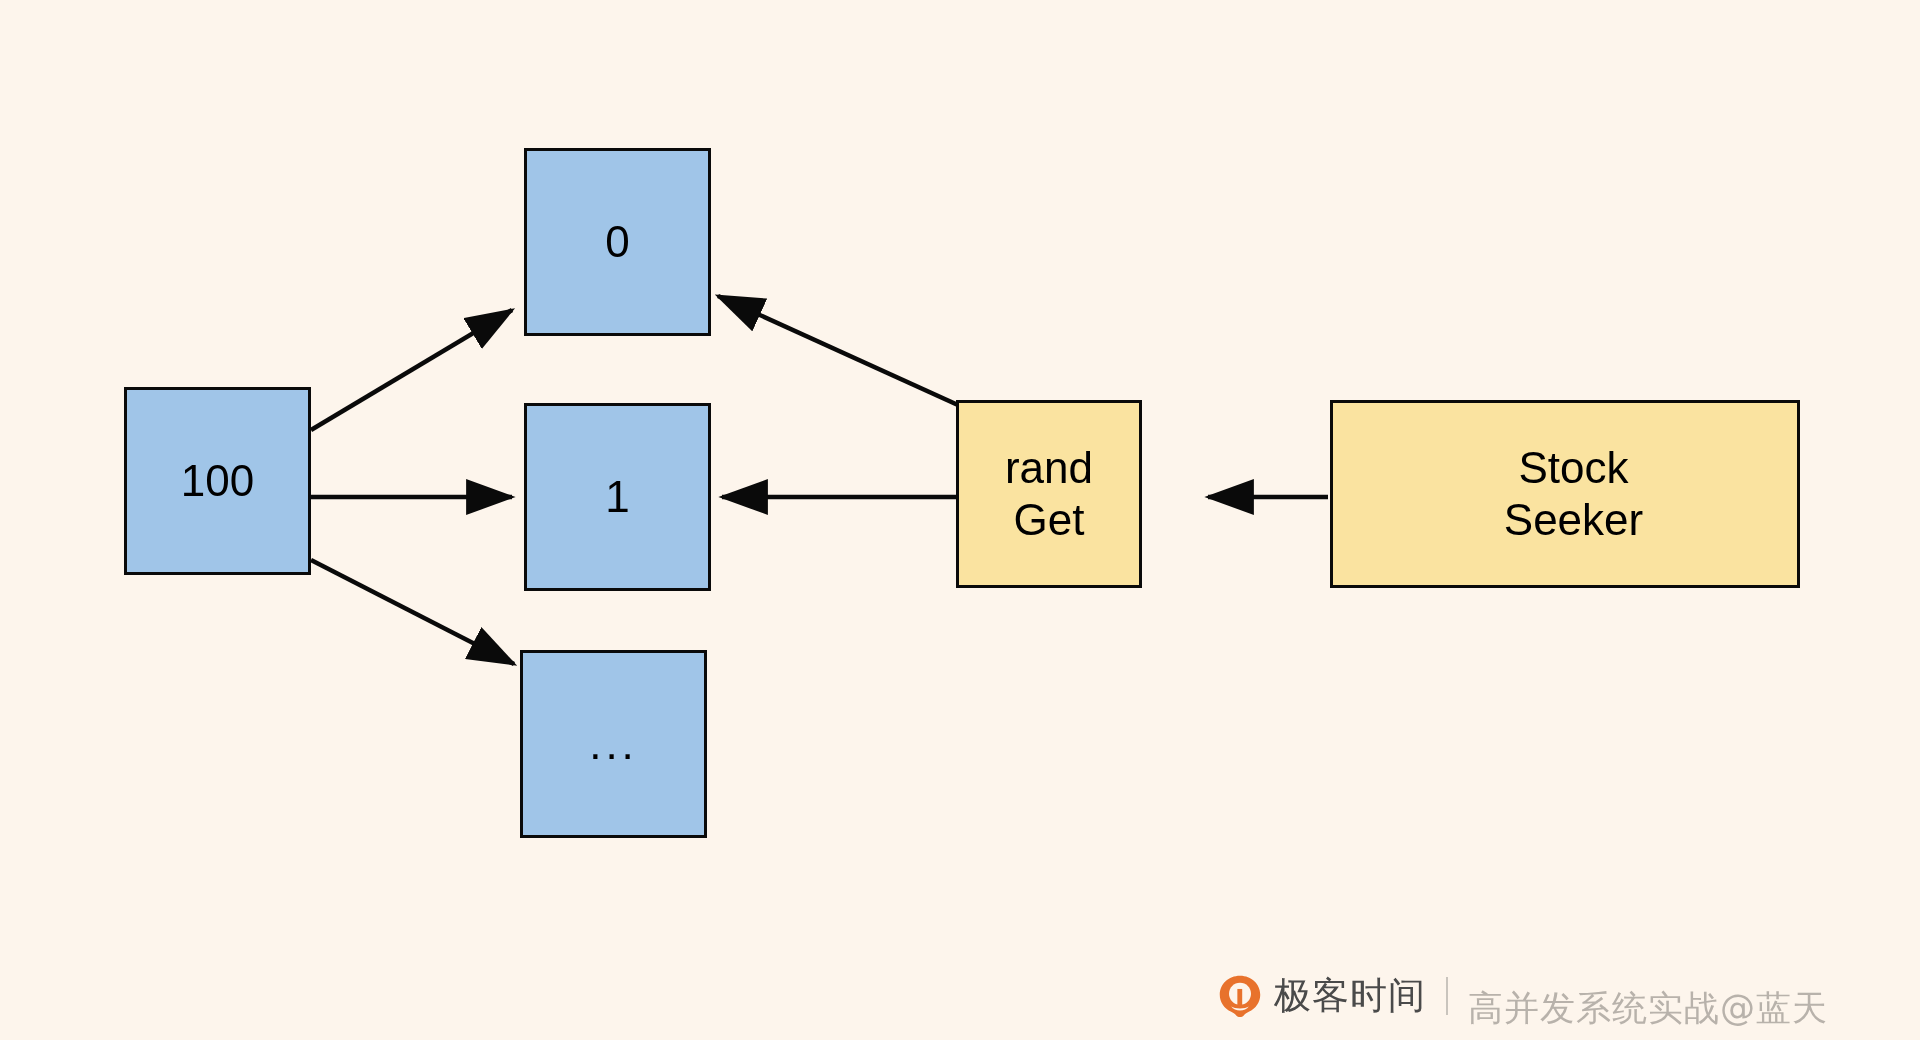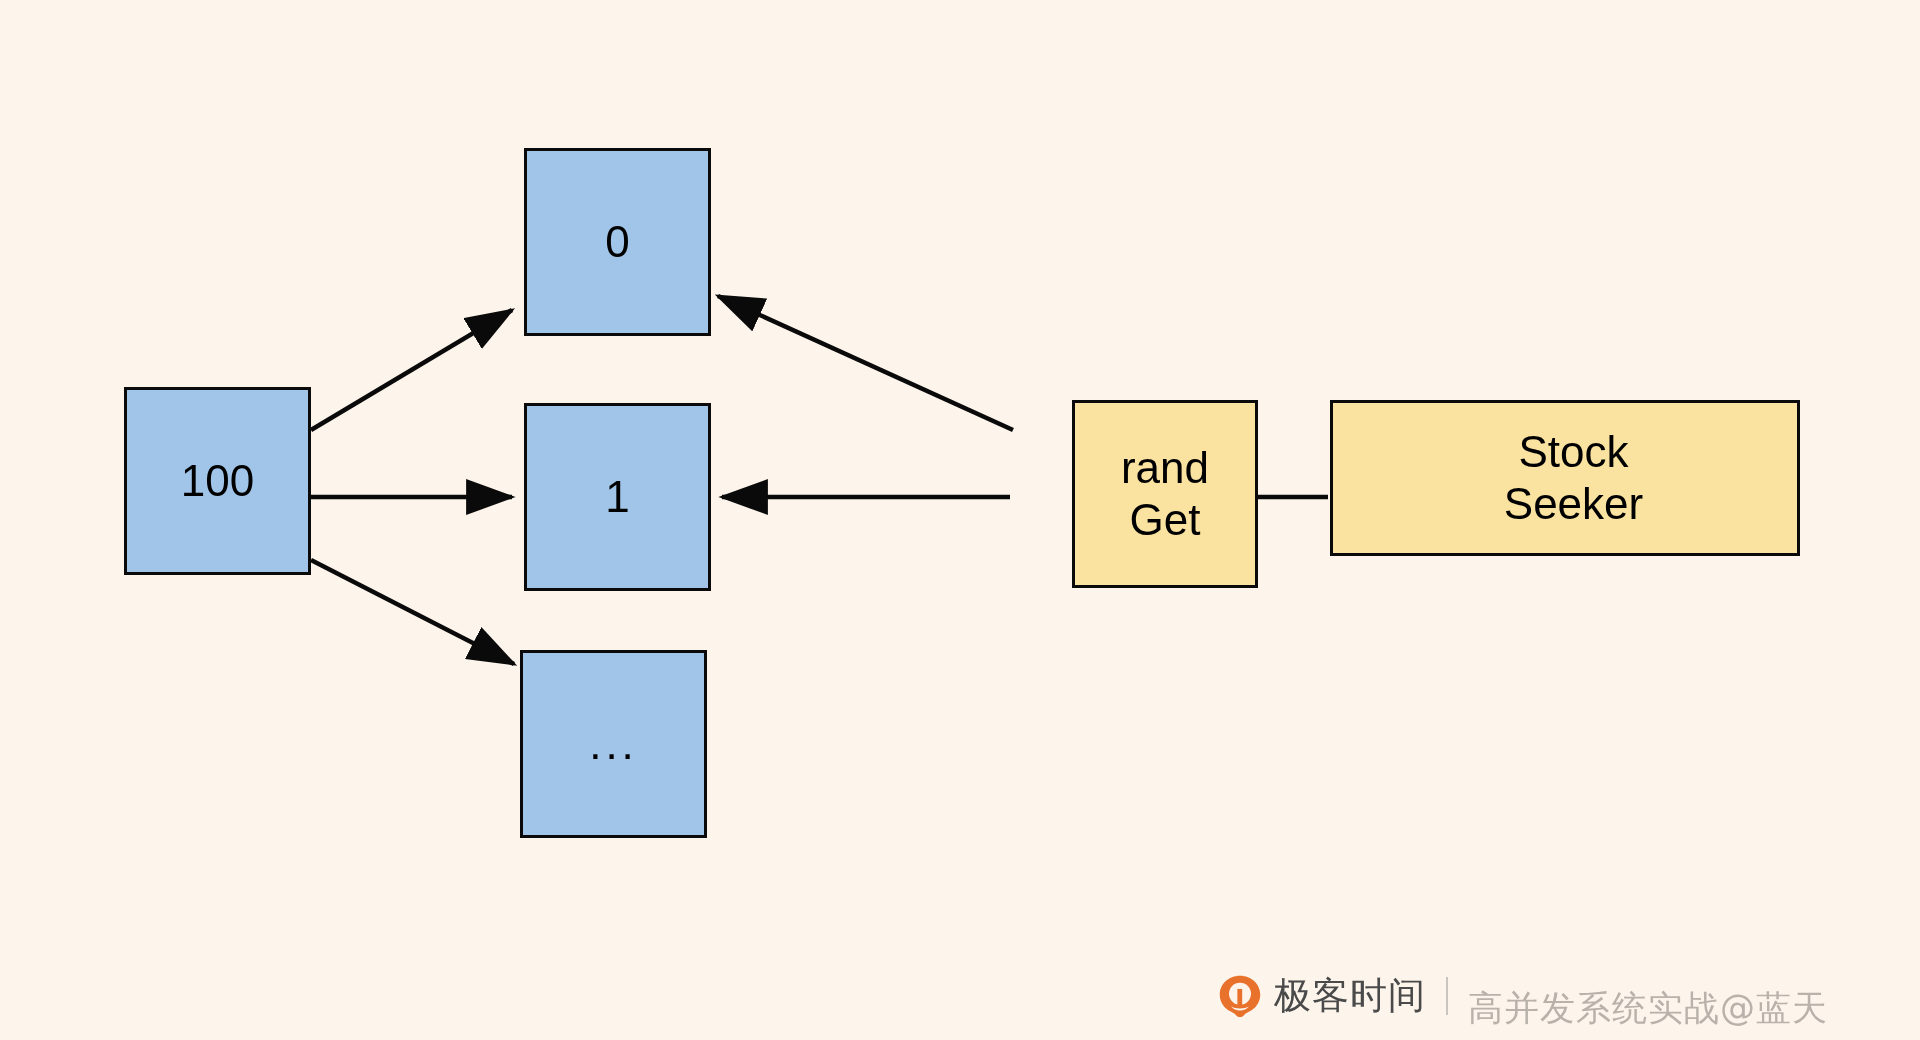--- a/index.html
+++ b/index.html
@@ -41,22 +41,22 @@
     z-index: 2;
   }
   .node.blue  { background: #A0C5E8; }
   .node.yellow{ background: #FAE3A0; }
 
   .n-100     { left: 124px;  top: 387px; width: 187px; height: 188px; font-size: 44px; }
   .n-zero    { left: 524px;  top: 148px; width: 187px; height: 188px; font-size: 44px; }
   .n-one     { left: 524px;  top: 403px; width: 187px; height: 188px; font-size: 44px; }
   .n-ellip   { left: 520px;  top: 650px; width: 187px; height: 188px; font-size: 44px;
                align-items: center; letter-spacing: 4px; }
-  .n-randget { left: 1072px; top: 400px; width: 186px; height: 188px; font-size: 44px; }
-  .n-stock   { left: 1330px; top: 400px; width: 470px; height: 156px; font-size: 44px; padding-left: 17px; }
+  .n-randget { left: 956px; top: 400px; width: 186px; height: 188px; font-size: 44px; }
+  .n-stock   { left: 1330px; top: 400px; width: 470px; height: 188px; font-size: 44px; padding-left: 17px; }
 
   
   #watermark {
     position: absolute;
     left: 1218px;
     top: 966px;
     height: 60px;
     display: flex;
     align-items: center;
     z-index: 3;

